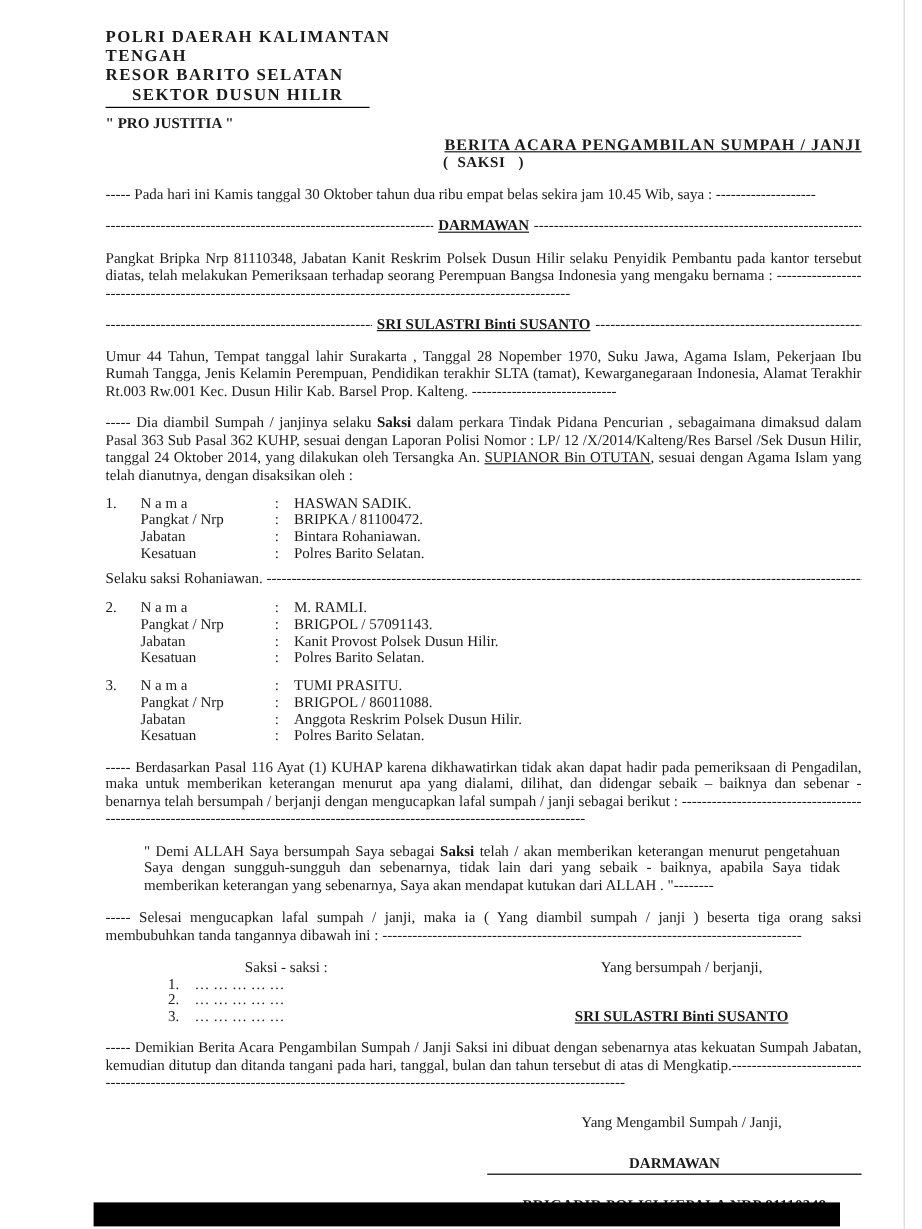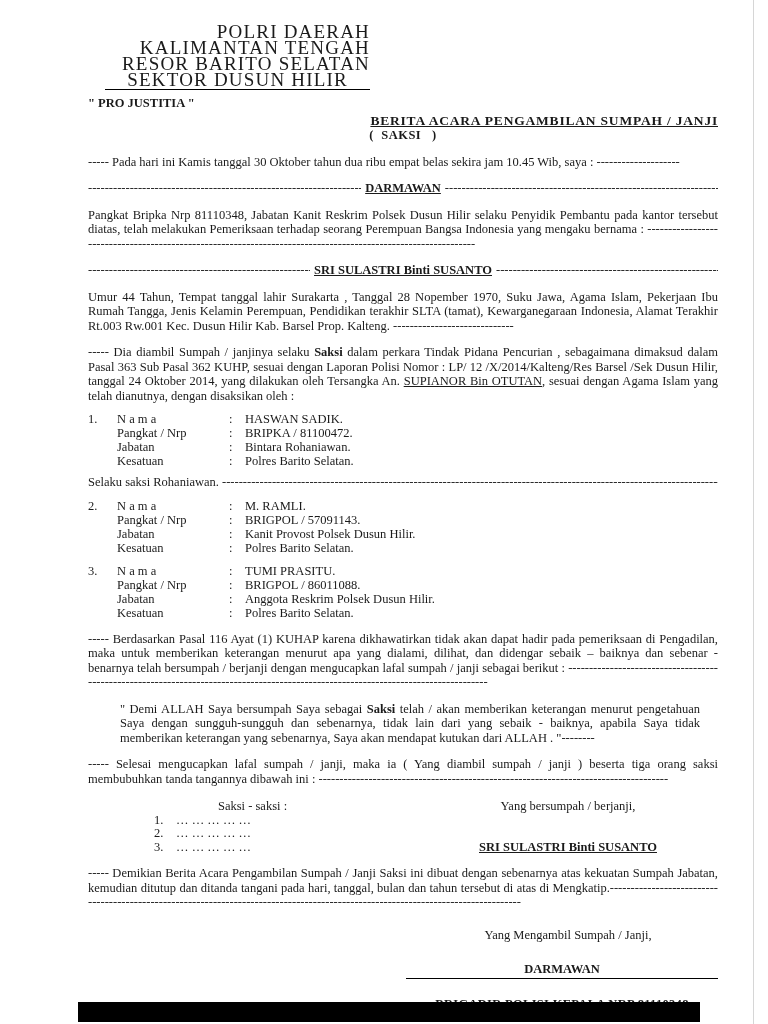--- a/index.html
+++ b/index.html
@@ -8,21 +8,21 @@
     background:#ffffff;
     font-family:"Liberation Serif","DejaVu Serif",serif;
     font-size:12.5px;
     line-height:14.5px;
     color:#1a1a1a;
     position:relative;
     overflow:hidden;
   }
   .page { position:absolute; inset:0; padding:24px 50px 0 88px; }
 
-  .letterhead { width:282px; text-align:right; font-weight:normal; font-size:19px; line-height:16px; letter-spacing:1.2px; }
+  .letterhead { width:282px; text-align:left; font-weight:bold; font-size:14px; line-height:16px; letter-spacing:1.2px; }
   .letterhead .unit { display:inline-block; border-bottom:1.5px solid #000; padding:0 22px 1px; }
 
   .projustitia { font-weight:bold; margin-top:6px; }
 
   .titleblock { text-align:center; margin-top:3px; }
   .doc-title { font-weight:bold; font-size:13.5px; letter-spacing:0.8px; text-decoration:underline;text-align:right; }
   .doc-subtitle { font-weight:bold; letter-spacing:0.5px; white-space:pre; }
 
   .para { margin-top:12px; text-align:justify; overflow-wrap:anywhere; }
   .one-line { white-space:nowrap; overflow:hidden; text-align:left; }
@@ -34,21 +34,21 @@
   .bu { font-weight:normal; text-decoration:underline; }
 
   .witness { margin-top:9px; }
   .wrow { display:grid; grid-template-columns:29px 112px 16px 1fr; line-height:14px; }
 
   .roh { margin-top:7px; }
 
   .quote { margin:12px 18px 0 32px; text-align:justify; overflow-wrap:anywhere; }
 
   .sigrow { display:flex; margin-top:13px; }
-  .sig-left { margin-left:66px; }
+  .sig-left { margin-left:52px; }
   .sig-left .sl-title { padding-left:64px; }
   .sig-line { line-height:13.5px; }
   .sig-line .num { display:inline-block; width:22px; }
   .sig-right { margin-left:auto; width:300px; text-align:center; }
   .sig-right .sr-name { margin-top:26px; font-weight:bold; text-decoration:underline; }
 
   .taker-label { margin-top:18px; margin-left:auto; width:300px; text-align:center; }
   .taker-sig { margin-top:20px; margin-left:auto; width:312px; text-align:center; font-weight:bold; }
   .taker-sig .rank { border-top:1.5px solid #000; margin-top:1px; padding-top:18px; letter-spacing:0.3px; }
 

